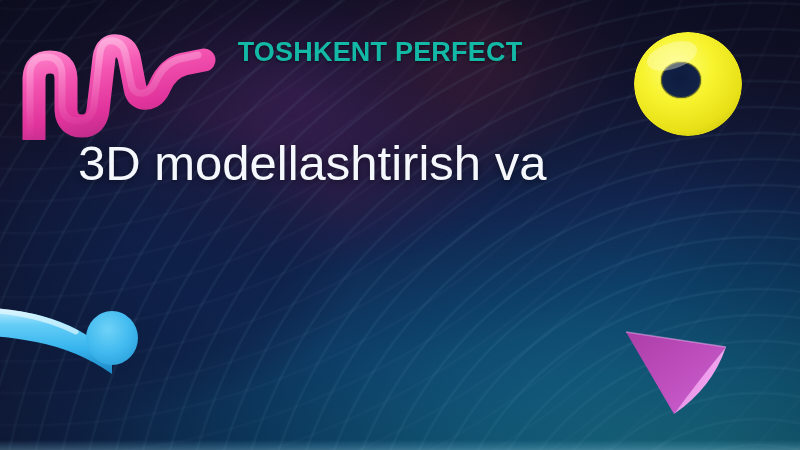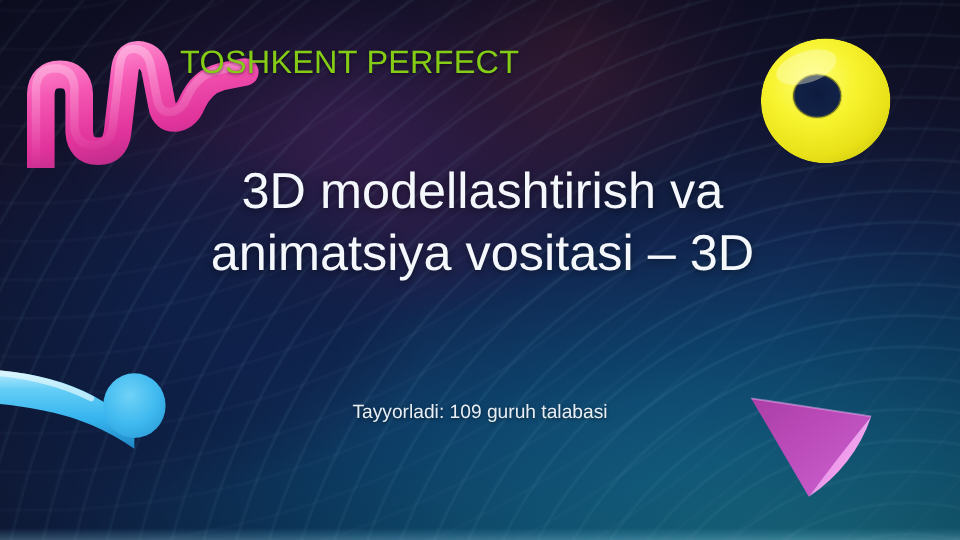--- a/index.html
+++ b/index.html
@@ -131,36 +131,35 @@
     width: 128px;
     height: 104px;
   }
 
   
   .eyebrow {
     position: absolute;
     left: 150px;
     top: 36px;
     width: 460px;
-    text-align: left;
+    text-align: center;
     font-size: 27px;
-    font-weight: normal;
+    font-weight: bold;
     line-height: 1.20;
     letter-spacing: 0.2px;
-    color: #84cc16;
+    color: #14b8a6;
     text-shadow: 0 1px 3px rgba(0,0,0,0.55);
   }
 
   .headline {
     position: absolute;
     left: 78px;
     top: 133px;
     width: 648px;
-    text-align: center;
-    font-size: 42px;
+    font-size: 49px;
     font-weight: normal;
     line-height: 1.24;
     color: #f4f7fb;
     text-shadow: 0 2px 6px rgba(0,0,0,0.42);
   }
 
   .byline {
     position: absolute;
     left: 170px;
     top: 330px;
@@ -269,20 +268,18 @@
     <path d="M 114 29 Q 100 70 62 96 Q 84 66 114 29 Z" fill="url(#gConeR)"></path>
     <path d="M 14 14 L 114 29" stroke="rgba(245,180,245,0.5)" stroke-width="1.5" fill="none"></path>
   </svg>
 
   <div class="eyebrow">
     <div>TOSHKENT PERFECT</div>
   </div>
 
   <div class="headline">
     <div>3D modellashtirish va</div>
-    <div>animatsiya vositasi – 3D</div>
   </div>
 
   <div class="byline">
-    <div>Tayyorladi: 109 guruh talabasi</div>
   </div>
 
 </div>
 
 </body></html>

